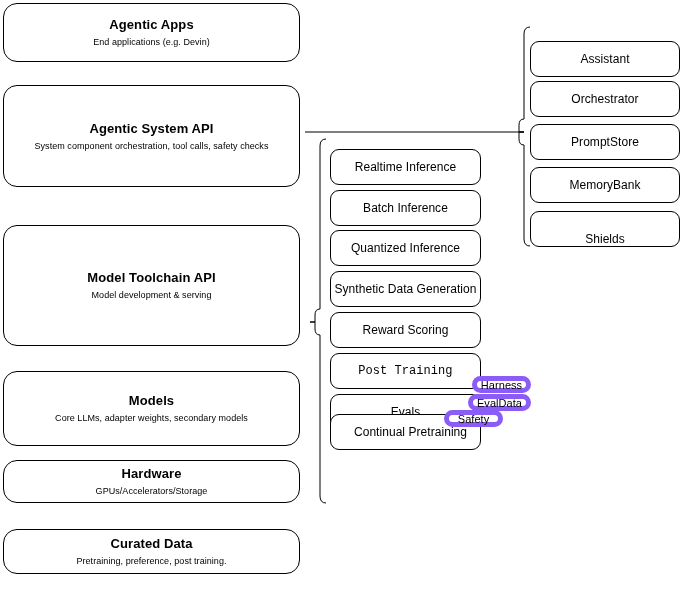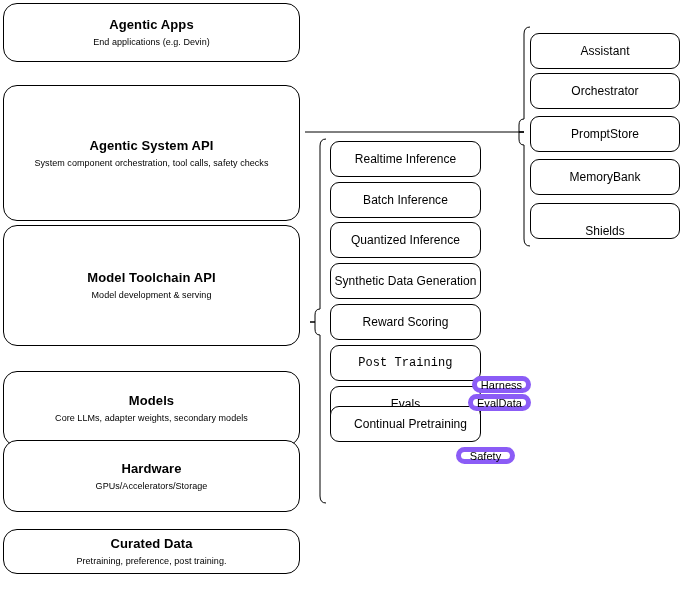--- a/index.html
+++ b/index.html
@@ -54,20 +54,21 @@
     letter-spacing: 0.05px;
   }
 
   
   .chip {
     border-radius: 9px;
     height: 36px;
     font-size: 12px;
     line-height: 14px;
     letter-spacing: 0.05px;
+    margin-top: 8px;
   }
   .chip.mid {
     left: 330px;
     width: 151px;
   }
   .chip.right {
     left: 530px;
     width: 150px;
   }
 
@@ -107,36 +108,36 @@
 </head>
 <body>
 
 <div id="canvas">
 
   <div class="node layer" style="top:3px; height:59px;">
     <div class="title">Agentic Apps</div>
     <div class="subtitle">End applications (e.g. Devin)</div>
   </div>
 
-  <div class="node layer" style="top:85px; height:136px;">
+  <div class="node layer" style="top:85px; height:102px;">
     <div class="title">Agentic System API</div>
     <div class="subtitle">System component orchestration, tool calls, safety checks</div>
   </div>
 
   <div class="node layer" style="top:225px; height:121px;">
     <div class="title">Model Toolchain API</div>
     <div class="subtitle">Model development &amp; serving</div>
   </div>
 
   <div class="node layer" style="top:371px; height:75px;">
     <div class="title">Models</div>
     <div class="subtitle">Core LLMs, adapter weights, secondary models</div>
   </div>
 
-  <div class="node layer" style="top:440px; height:72px;">
+  <div class="node layer" style="top:460px; height:43px;">
     <div class="title">Hardware</div>
     <div class="subtitle">GPUs/Accelerators/Storage</div>
   </div>
 
   <div class="node layer" style="top:529px; height:45px;">
     <div class="title">Curated Data</div>
     <div class="subtitle">Pretraining, preference, post training.</div>
   </div>
 
   <div class="node chip mid" style="top:141px;">
@@ -163,21 +164,21 @@
   <div class="node chip mid" style="top:406px;padding-left:10px;">
     <span>Continual Pretraining</span>
   </div>
 
   <div class="pill" style="left:472px; top:376px; width:59px;">
     <span>Harness</span>
   </div>
   <div class="pill" style="left:468px; top:394px; width:63px;">
     <span>EvalData</span>
   </div>
-  <div class="pill" style="left:456px; top:410px; width:59px;margin-top:37px;">
+  <div class="pill" style="left:444px; top:410px; width:59px;">
     <span>Safety</span>
   </div>
 
   <div class="node chip right" style="top:33px;">
     <span>Assistant</span>
   </div>
   <div class="node chip right" style="top:73px;">
     <span>Orchestrator</span>
   </div>
   <div class="node chip right" style="top:116px;">

